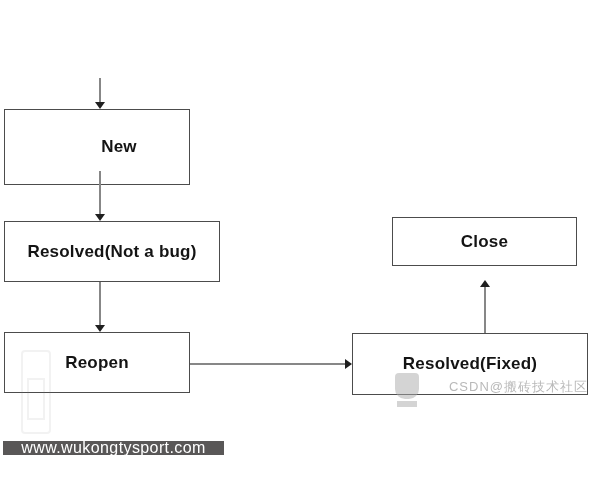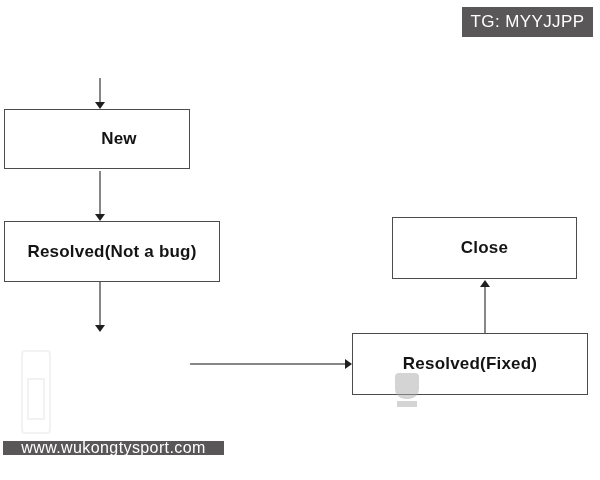--- a/index.html
+++ b/index.html
@@ -19,25 +19,25 @@
     border: 1.5px solid #4c4c4c;
     display: flex;
     align-items: center;
     justify-content: center;
     font-weight: bold;
     font-size: 17px;
     color: #141414;
     box-sizing: border-box;
     letter-spacing: 0.2px;
   }
-  .node-new            { left: 4px;   top: 109px; width: 186px; height: 60px; padding-left: 44px; }
+  .node-new            { left: 4px;   top: 109px; width: 186px; height: 76px; padding-left: 44px; }
   .node-rnab           { left: 4px;   top: 221px; width: 216px; height: 61px; }
   .node-reopen         { left: 4px;   top: 332px; width: 186px; height: 61px; }
   .node-rfixed         { left: 352px; top: 333px; width: 236px; height: 62px; text-align: right; }
-  .node-close          { left: 392px; top: 217px; width: 185px; height: 62px; }
+  .node-close          { left: 392px; top: 217px; width: 185px; height: 49px; }
 
   
   .vline { position: absolute; width: 2px; background: #878787; }
   .hline { position: absolute; height: 2px; background: #878787; }
   .l-start   { left: 99px;  top: 78px;  height: 26px; }
   .l-new     { left: 99px;  top: 171px; height: 45px; }
   .l-rnab    { left: 99px;  top: 282px; height: 45px; }
   .l-reopen  { left: 190px; top: 363px; width: 156px; }
   .l-rfixed  { left: 484px; top: 287px; height: 46px; }
 
@@ -97,56 +97,57 @@
   .ghost-trophy::after {
     content: ""; position: absolute; left: 2px; top: 28px;
     width: 20px; height: 6px; background: #aaa;
   }
 </style>
 </head>
 <body>
 
 <div class="stage">
 
-  <div class="badge badge-tg">
-    <span>TG: MYYJJPP</span>
-  </div>
 
   <div class="vline l-start"></div>
   <div class="ah ah-down ah-start"></div>
 
   <div class="node node-new">
     <span>New</span>
   </div>
 
   <div class="vline l-new"></div>
   <div class="ah ah-down ah-to-rnab"></div>
 
   <div class="node node-rnab">
     <span>Resolved(Not a bug)</span>
   </div>
 
   <div class="vline l-rnab"></div>
   <div class="ah ah-down ah-to-reopen"></div>
 
+  <div class="node node-reopen">
+    <span>Reopen</span>
+  </div>
 
   <div class="hline l-reopen"></div>
   <div class="ah ah-right ah-to-rfixed"></div>
 
   <div class="node node-rfixed">
     <span>Resolved(Fixed)</span>
   </div>
 
   <div class="vline l-rfixed"></div>
   <div class="ah ah-up ah-to-close"></div>
 
   <div class="node node-close">
     <span>Close</span>
   </div>
 
+  <div class="wm-text">CSDN@搬砖技术社区</div>
 
   <div class="ghost ghost-bottle"></div>
   <div class="ghost ghost-trophy"></div>
 
   <div class="badge badge-site">
     <span>www.wukongtysport.com</span>
   </div>
 
 </div>
 

